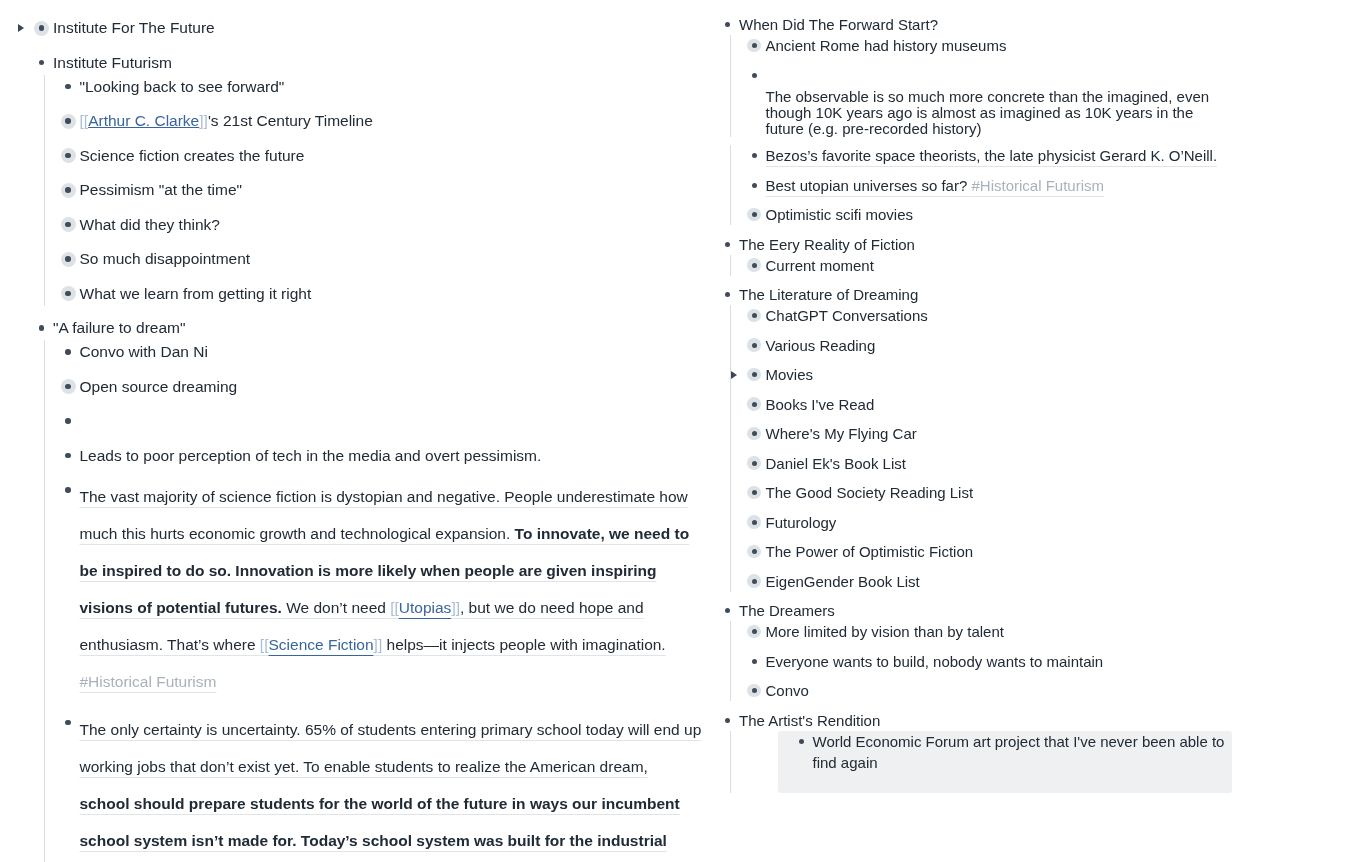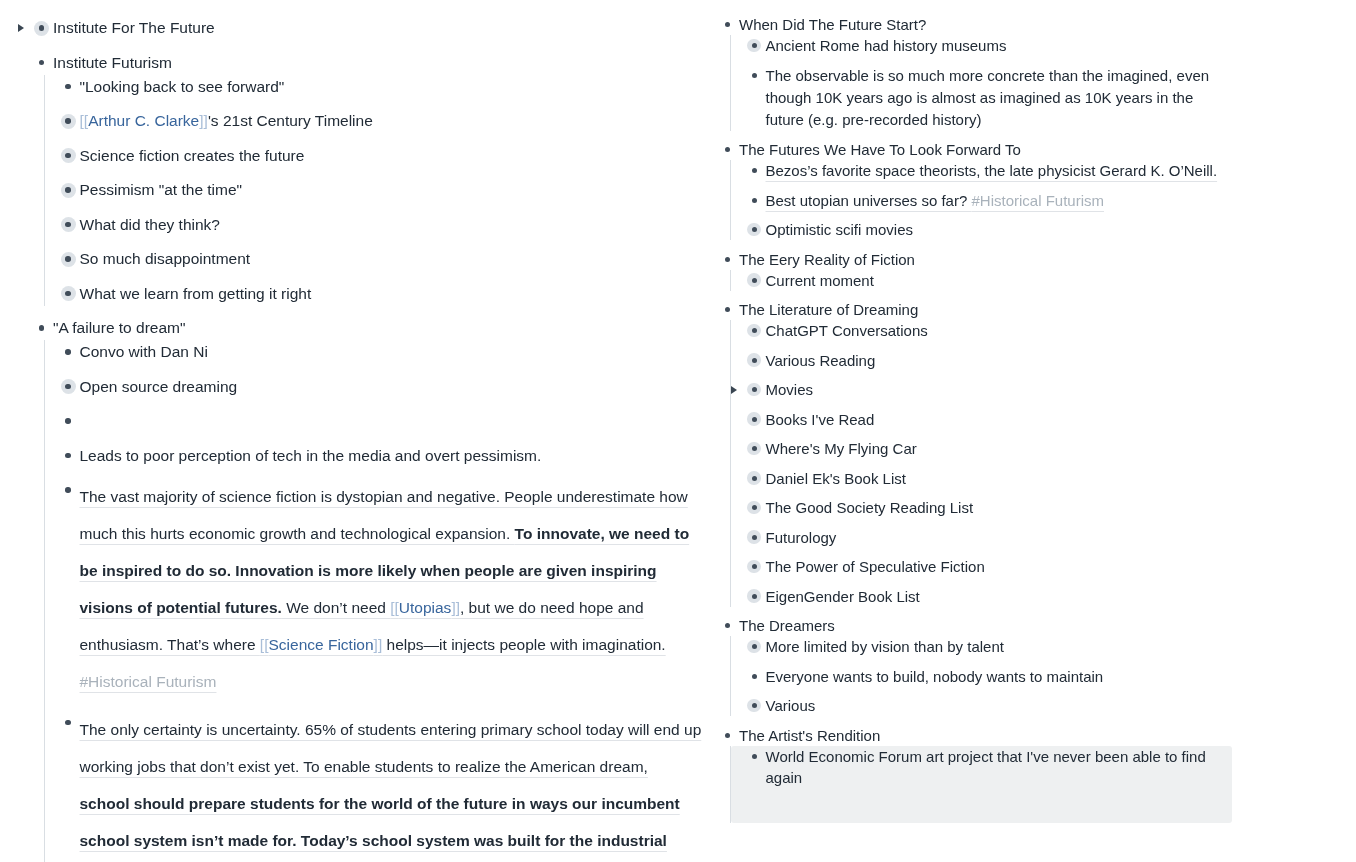--- a/index.html
+++ b/index.html
@@ -23,27 +23,27 @@
   .tri{width:0;height:0;border-left:6.5px solid var(--arrow);border-top:4.5px solid transparent;border-bottom:4.5px solid transparent;}
   .dot{width:5.5px;height:5.5px;border-radius:50%;background:var(--dot);}
   .col-right .dot{width:5px;height:5px;}
   .halo{width:15px;height:15px;border-radius:50%;background:var(--halo);display:flex;align-items:center;justify-content:center;}
   .col-right .halo{width:13.5px;height:13.5px;}
   .txt{margin-left:3px;min-width:0;}
   .col-left .txt{max-width:648px;}
   .col-right .txt{max-width:540px;}
   .children{margin-left:25.5px;border-left:1.5px solid var(--thread);}
   .ml .txt{line-height:37px;}
-  .col-right .ml .txt{line-height:22px;}
+  .col-right .ml .txt{line-height:16px;margin-top:24px;}
   .u .txt{text-decoration:underline;text-decoration-color:var(--underline);text-decoration-thickness:1px;text-underline-offset:4.5px;}
   .seg-bold{font-weight:700;}
-  .seg-link{color:var(--link);cursor:pointer;}
+  .seg-link{color:var(--link);cursor:pointer;text-decoration:underline;}
   .seg-bracket{color:var(--bracket);}
   .seg-tag{color:var(--tag);cursor:pointer;}
-  .hover-bg{background:var(--hover);border-radius:3px;padding-bottom:35px;margin-bottom:0;}
+  .hover-bg{background:var(--hover);border-radius:3px;padding-bottom:20px;margin-bottom:0;margin-left:47px;}
 </style>
 </head>
 <body>
 
 <div class="page">
   <div class="col col-left" id="col-left">
       <div class="blk">
         <div class="row">
           <span class="arrow-slot">
             <span class="tri"></span>
@@ -209,21 +209,21 @@
         </div>
       </div>
     </div>
   <div class="col col-right" id="col-right">
       <div class="blk">
         <div class="row">
           <span class="arrow-slot"></span>
           <span class="bullet-slot">
             <span class="dot"></span>
           </span>
-          <div class="txt"><span class="seg-plain">When Did The Future Start?</span></div>
+          <div class="txt"><span class="seg-plain">When Did The Forward Start?</span></div>
         </div>
         <div class="children">
           <div class="blk">
             <div class="row">
               <span class="arrow-slot"></span>
               <span class="bullet-slot">
                 <span class="halo">
                   <span class="dot"></span>
                 </span>
               </span>
@@ -235,27 +235,20 @@
               <span class="arrow-slot"></span>
               <span class="bullet-slot">
                 <span class="dot"></span>
               </span>
               <div class="txt"><span class="seg-plain">The observable is so much more concrete than the imagined, even though 10K years ago is almost as imagined as 10K years in the future (e.g. pre-recorded history)</span></div>
             </div>
           </div>
         </div>
       </div>
       <div class="blk">
-        <div class="row">
-          <span class="arrow-slot"></span>
-          <span class="bullet-slot">
-            <span class="dot"></span>
-          </span>
-          <div class="txt"><span class="seg-plain">The Futures We Have To Look Forward To</span></div>
-        </div>
         <div class="children">
           <div class="blk u">
             <div class="row">
               <span class="arrow-slot"></span>
               <span class="bullet-slot">
                 <span class="dot"></span>
               </span>
               <div class="txt"><span class="seg-plain">Bezos’s favorite space theorists, the late physicist Gerard K. O’Neill.</span></div>
             </div>
           </div>
@@ -403,21 +396,21 @@
             </div>
           </div>
           <div class="blk">
             <div class="row">
               <span class="arrow-slot"></span>
               <span class="bullet-slot">
                 <span class="halo">
                   <span class="dot"></span>
                 </span>
               </span>
-              <div class="txt"><span class="seg-plain">The Power of Speculative Fiction</span></div>
+              <div class="txt"><span class="seg-plain">The Power of Optimistic Fiction</span></div>
             </div>
           </div>
           <div class="blk">
             <div class="row">
               <span class="arrow-slot"></span>
               <span class="bullet-slot">
                 <span class="halo">
                   <span class="dot"></span>
                 </span>
               </span>
@@ -456,21 +449,21 @@
             </div>
           </div>
           <div class="blk">
             <div class="row">
               <span class="arrow-slot"></span>
               <span class="bullet-slot">
                 <span class="halo">
                   <span class="dot"></span>
                 </span>
               </span>
-              <div class="txt"><span class="seg-plain">Various</span></div>
+              <div class="txt"><span class="seg-plain">Convo</span></div>
             </div>
           </div>
         </div>
       </div>
       <div class="blk">
         <div class="row">
           <span class="arrow-slot"></span>
           <span class="bullet-slot">
             <span class="dot"></span>
           </span>

